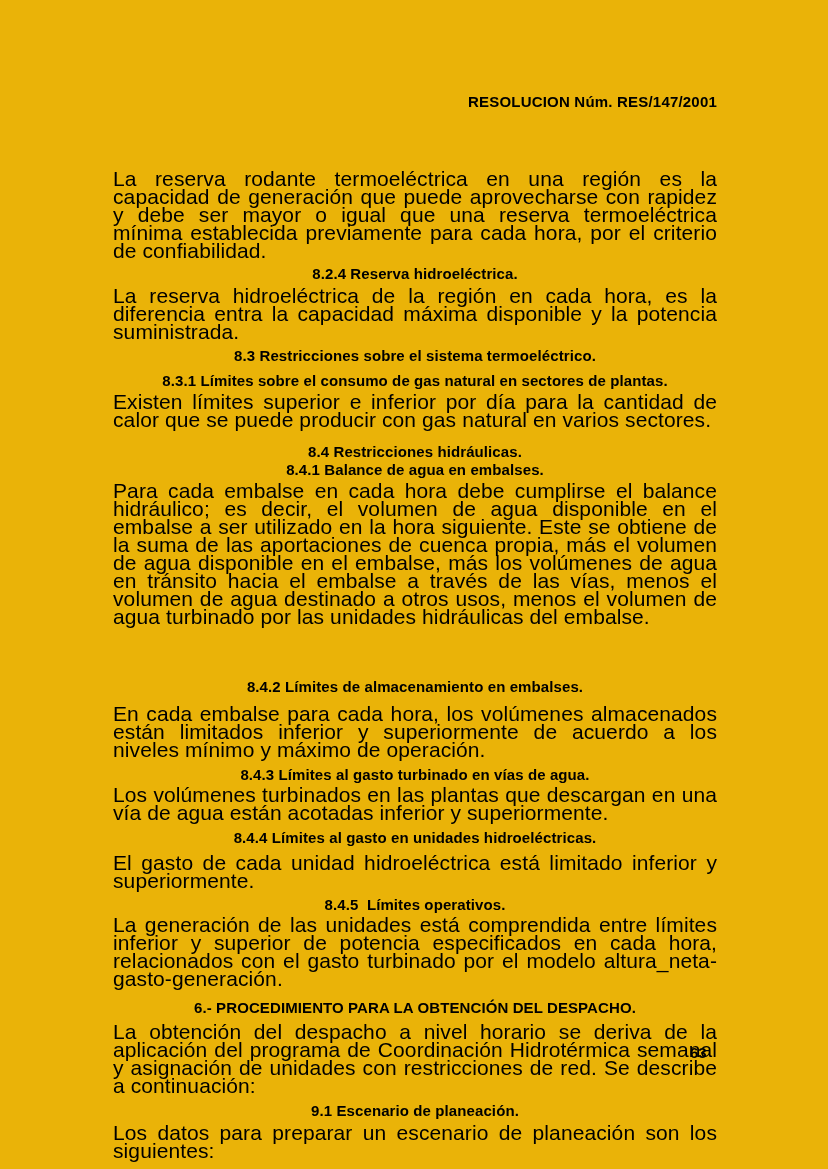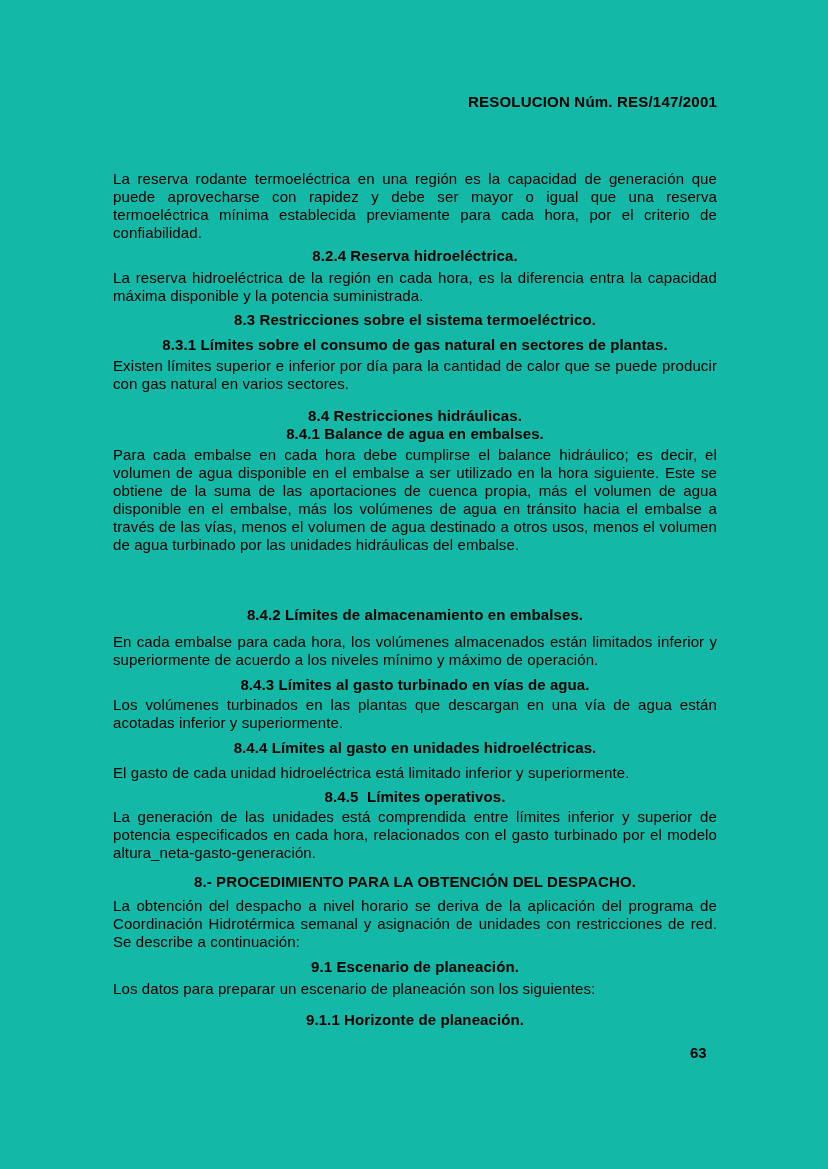--- a/index.html
+++ b/index.html
@@ -1,39 +1,39 @@
 <!DOCTYPE html>
 <html><head>
 <meta charset="utf-8">
 <style>
   html, body { margin: 0; padding: 0; background: #ffffff; }
   .page {
     position: relative;
     width: 828px;
     height: 1169px;
-    background: #14b8a6;
+    background: #eab308;
     color: #000000;
     font-family: "Liberation Sans", sans-serif;
     overflow: hidden;
   }
   .content {
     position: absolute;
     left: 113px;
     top: 0;
     width: 604px;
   }
   .doc-header {
     font-size: 15px;
     font-weight: bold;
     line-height: 18px;
     text-align: right;
     letter-spacing: 0.2px;
   }
   .para {
-    font-size: 15px;
+    font-size: 21px;
     line-height: 18px;
     text-align: justify;
     letter-spacing: 0.1px;
   }
   .heading {
     font-size: 15px;
     font-weight: bold;
     line-height: 18px;
     text-align: center;
     white-space: pre-wrap;
@@ -65,21 +65,21 @@
     <div class="heading" style="margin-top:0">8.4.1 Balance de agua en embalses.</div>
     <div class="para" style="margin-top:3px">Para cada embalse en cada hora debe cumplirse el balance hidráulico; es decir, el volumen de agua disponible en el embalse a ser utilizado en la hora siguiente. Este se obtiene de la suma de las aportaciones de cuenca propia, más el volumen de agua disponible en el embalse, más los volúmenes de agua en tránsito hacia el embalse a través de las vías, menos el volumen de agua destinado a otros usos, menos el volumen de agua turbinado por las unidades hidráulicas del embalse.</div>
     <div class="heading" style="margin-top:52px">8.4.2 Límites de almacenamiento en embalses.</div>
     <div class="para" style="margin-top:9px">En cada embalse para cada hora, los volúmenes almacenados están limitados inferior y superiormente de acuerdo a los niveles mínimo y máximo de operación.</div>
     <div class="heading" style="margin-top:7px">8.4.3 Límites al gasto turbinado en vías de agua.</div>
     <div class="para" style="margin-top:2px">Los volúmenes turbinados en las plantas que descargan en una vía de agua están acotadas inferior y superiormente.</div>
     <div class="heading" style="margin-top:7px">8.4.4 Límites al gasto en unidades hidroeléctricas.</div>
     <div class="para" style="margin-top:7px">El gasto de cada unidad hidroeléctrica está limitado inferior y superiormente.</div>
     <div class="heading" style="margin-top:6px">8.4.5  Límites operativos.</div>
     <div class="para" style="margin-top:2px">La generación de las unidades está comprendida entre límites inferior y superior de potencia especificados en cada hora, relacionados con el gasto turbinado por el modelo altura_neta-gasto-generación.</div>
-    <div class="heading" style="margin-top:11px">8.- PROCEDIMIENTO PARA LA OBTENCIÓN DEL DESPACHO.</div>
+    <div class="heading" style="margin-top:11px">6.- PROCEDIMIENTO PARA LA OBTENCIÓN DEL DESPACHO.</div>
     <div class="para" style="margin-top:6px">La obtención del despacho a nivel horario se deriva de la aplicación del programa de Coordinación Hidrotérmica semanal y asignación de unidades con restricciones de red. Se describe a continuación:</div>
     <div class="heading" style="margin-top:7px">9.1 Escenario de planeación.</div>
     <div class="para" style="margin-top:4px">Los datos para preparar un escenario de planeación son los siguientes:</div>
     <div class="heading" style="margin-top:13px">9.1.1 Horizonte de planeación.</div>
   </div>
 
   <div class="page-number">63</div>
 </div>
 
 </body></html>

